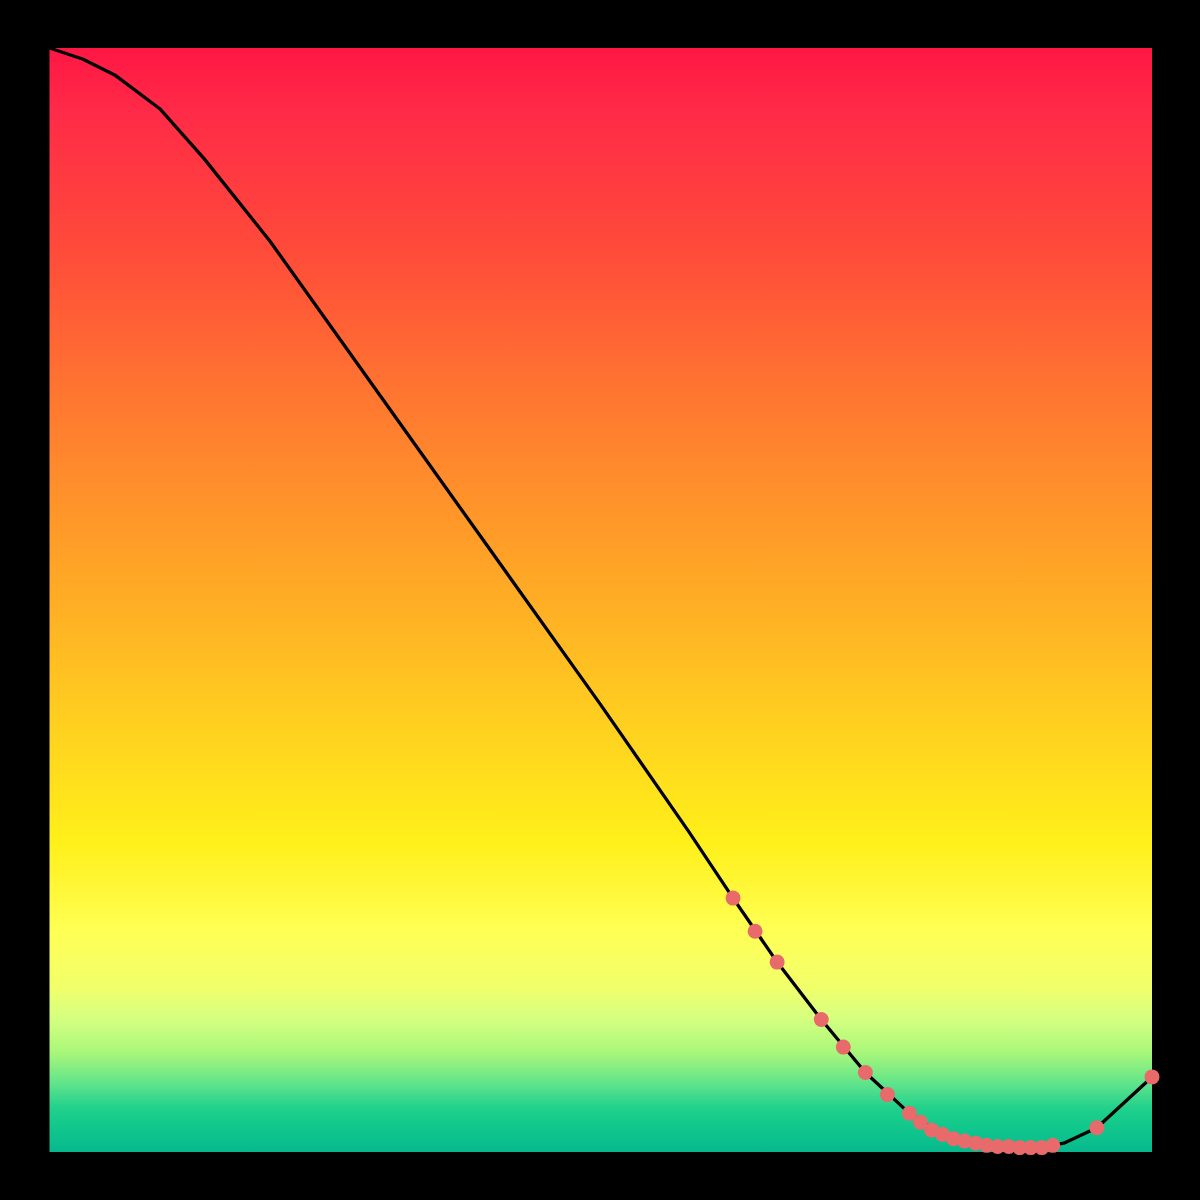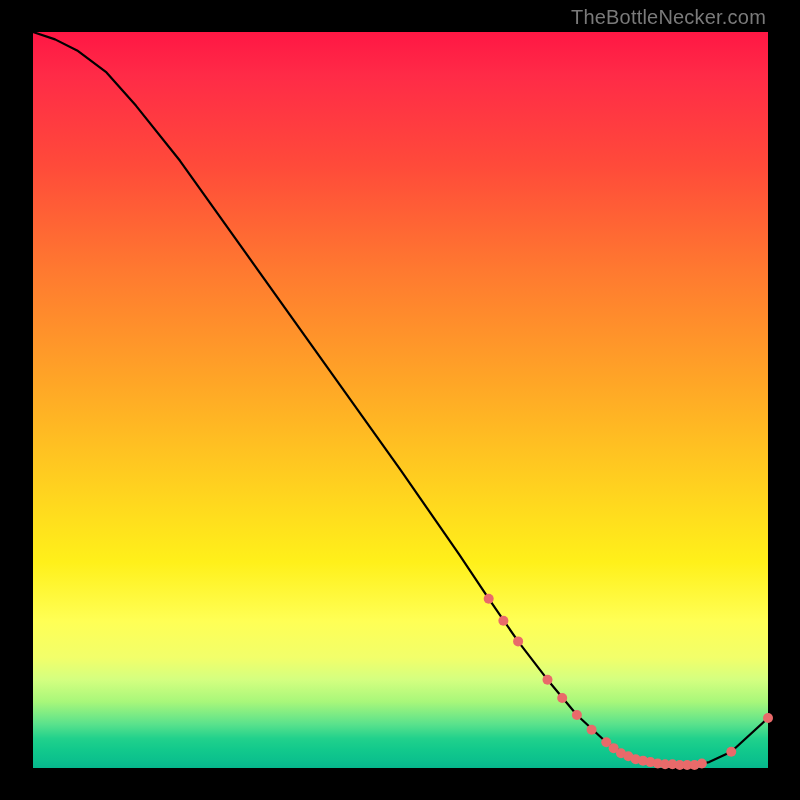--- a/index.html
+++ b/index.html
@@ -87,14 +87,13 @@
           <circle cx="639.45" cy="732.32" r="5" fill="#e96a6a"></circle>
           <circle cx="646.80" cy="733.06" r="5" fill="#e96a6a"></circle>
           <circle cx="654.15" cy="733.06" r="5" fill="#e96a6a"></circle>
           <circle cx="661.50" cy="733.06" r="5" fill="#e96a6a"></circle>
           <circle cx="668.85" cy="731.58" r="5" fill="#e96a6a"></circle>
           <circle cx="698.25" cy="719.81" r="5" fill="#e96a6a"></circle>
           <circle cx="735.00" cy="685.95" r="5" fill="#e96a6a"></circle>
         </g>
     </svg>
   </div>
-  <a class="attribution">TheBottleNecker.com</a>
 </div>
 
 </body></html>

